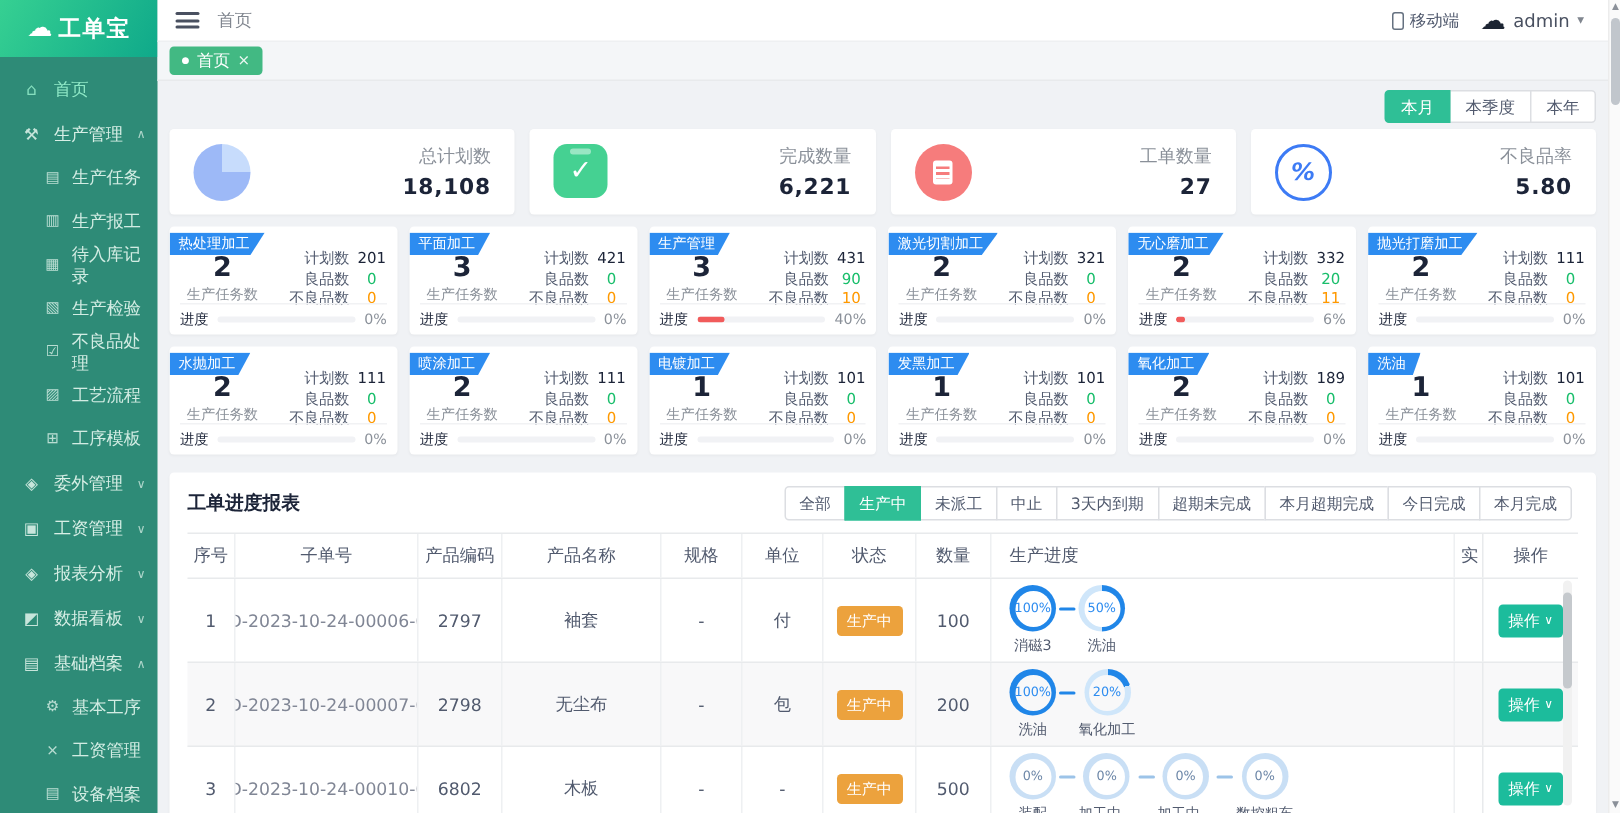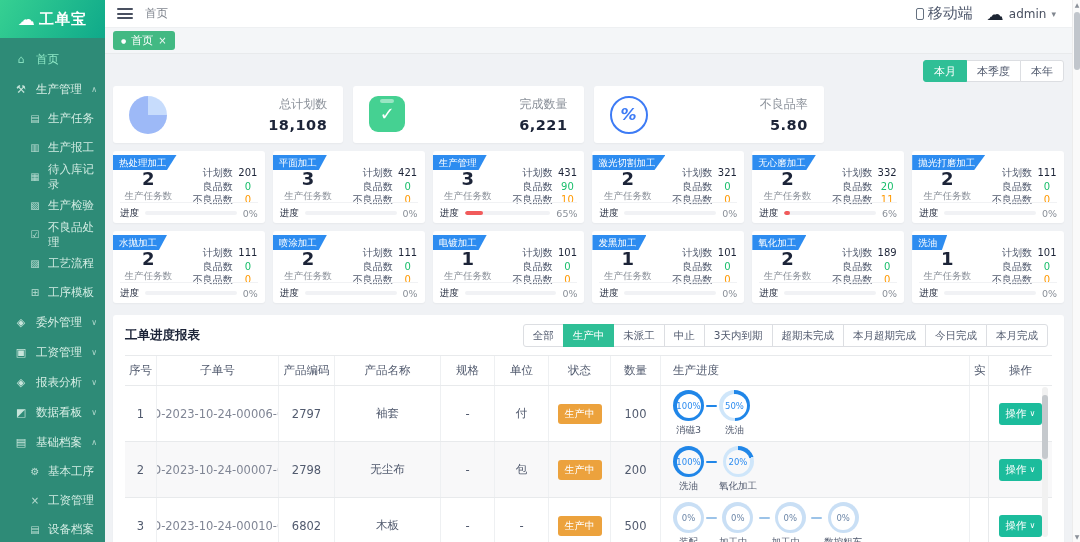--- a/index.html
+++ b/index.html
@@ -21,21 +21,21 @@
   .m-sub .mi { width:14px; font-size:10px; text-align:center; margin-right:6px; opacity:.85; }
   .m-sub .ml { font-size:11.5px; }
 
   
   .main { flex:1; display:flex; flex-direction:column; min-width:0; }
   .topbar { height:28px; background:#fff; border-bottom:1px solid #eef0f2; display:flex; align-items:center; padding:0 14px 0 12px; }
   .burger { width:16px; height:11px; display:flex; flex-direction:column; justify-content:space-between; cursor:pointer; margin-right:12px; }
   .burger i { display:block; height:2px; background:#495060; border-radius:1px; }
   .crumb { font-size:11.5px; color:#80868f; }
   .top-right { margin-left:auto; display:flex; align-items:center; gap:14px; }
-  .mobile { display:flex; align-items:center; gap:4px; font-size:15px; color:#515a6e; cursor:pointer; }
+  .mobile { display:flex; align-items:center; gap:4px; font-size:11px; color:#515a6e; cursor:pointer; }
   .mobile .ph { width:8px; height:12px; border:1px solid #657180; border-radius:2px; display:inline-block; }
   .userbox { display:flex; align-items:center; gap:5px; cursor:pointer; margin-right:10px; }
   .userbox .cloud { font-size:17px; color:#1d2533; }
   .userbox .uname { font-size:12px; color:#495060; }
   .userbox .ucaret { font-size:9px; color:#80868f; }
 
   .tabsbar { height:26px; background:#f4f6f8; border-bottom:1px solid #e8eaec; display:flex; align-items:center; padding-left:8px; }
   .tab-home { background:#42b983; color:#fff; height:19px; display:flex; align-items:center; gap:5px; padding:0 8px; border-radius:3px; font-size:11px; cursor:pointer; }
   .tab-home .tdot { font-size:6px; line-height:1; }
   .tab-home .tx { font-size:10px; opacity:.9; cursor:pointer; }
@@ -275,20 +275,31 @@
                 <span class="cg">✓</span>
               </div>
             </div>
           <div class="s-right">
             <div class="s-label">完成数量</div>
             <div class="s-value">6,221</div>
           </div>
         </div>
         <div class="scard">
           <div class="s-icon">
+              <div class="docirc">
+                <div class="doc"></div>
+              </div>
+            </div>
+          <div class="s-right">
+            <div class="s-label">工单数量</div>
+            <div class="s-value">27</div>
+          </div>
+        </div>
+        <div class="scard">
+          <div class="s-icon">
               <div class="pctc">
                 <span>%</span>
               </div>
             </div>
           <div class="s-right">
             <div class="s-label">不良品率</div>
             <div class="s-value">5.80</div>
           </div>
         </div>
       </div>
@@ -375,21 +386,21 @@
                   <span>不良品数</span>
                   <span class="v orange">10</span>
                 </div>
             </div>
           </div>
           <div class="pfoot">
               <span class="pk">进度</span>
               <div class="ptrack">
                 <div class="pfill" style="width: 21%;"></div>
               </div>
-              <span class="ppct">65%</span>
+              <span class="ppct">40%</span>
             </div>
         </div>
         <div class="pcard">
           <div class="pbadge">激光切割加工</div>
           <div class="pbody">
             <div class="pleft">
                 <div class="pnum">2</div>
                 <div class="plbl">生产任务数</div>
               </div>
             <div class="pright">

